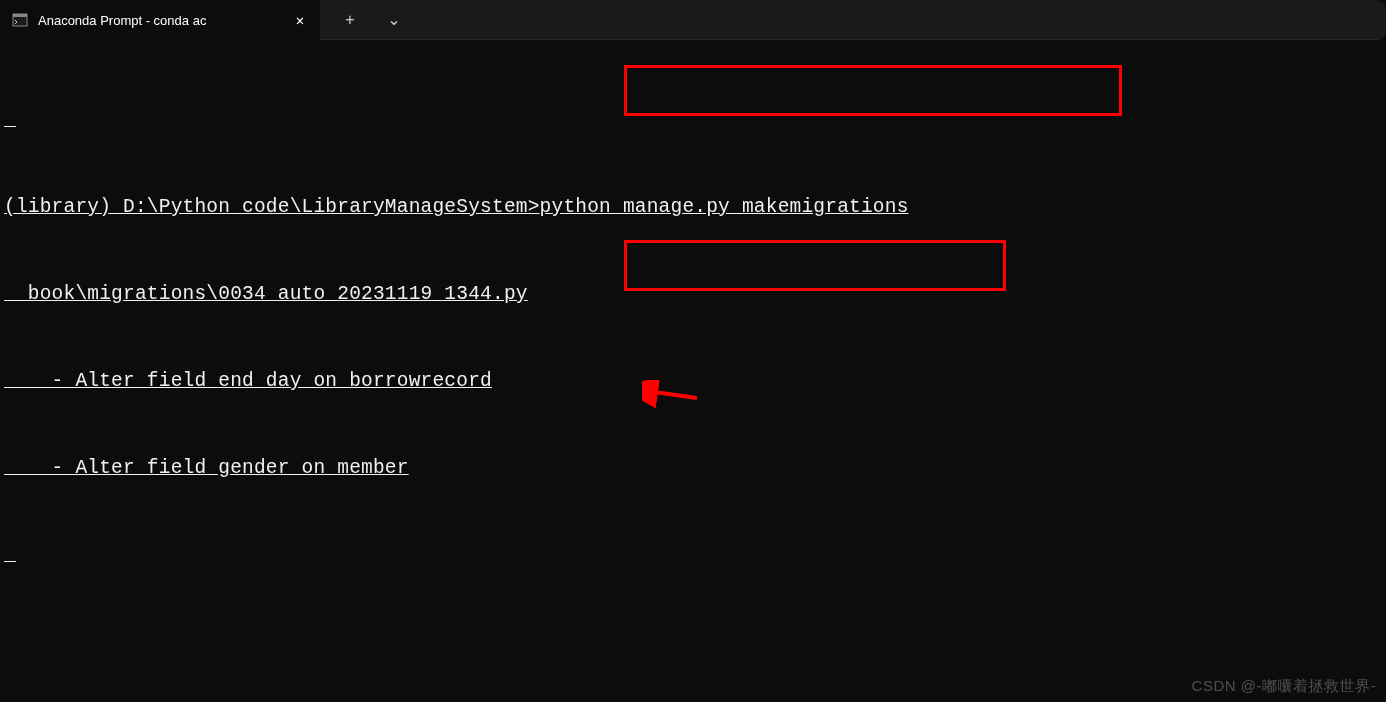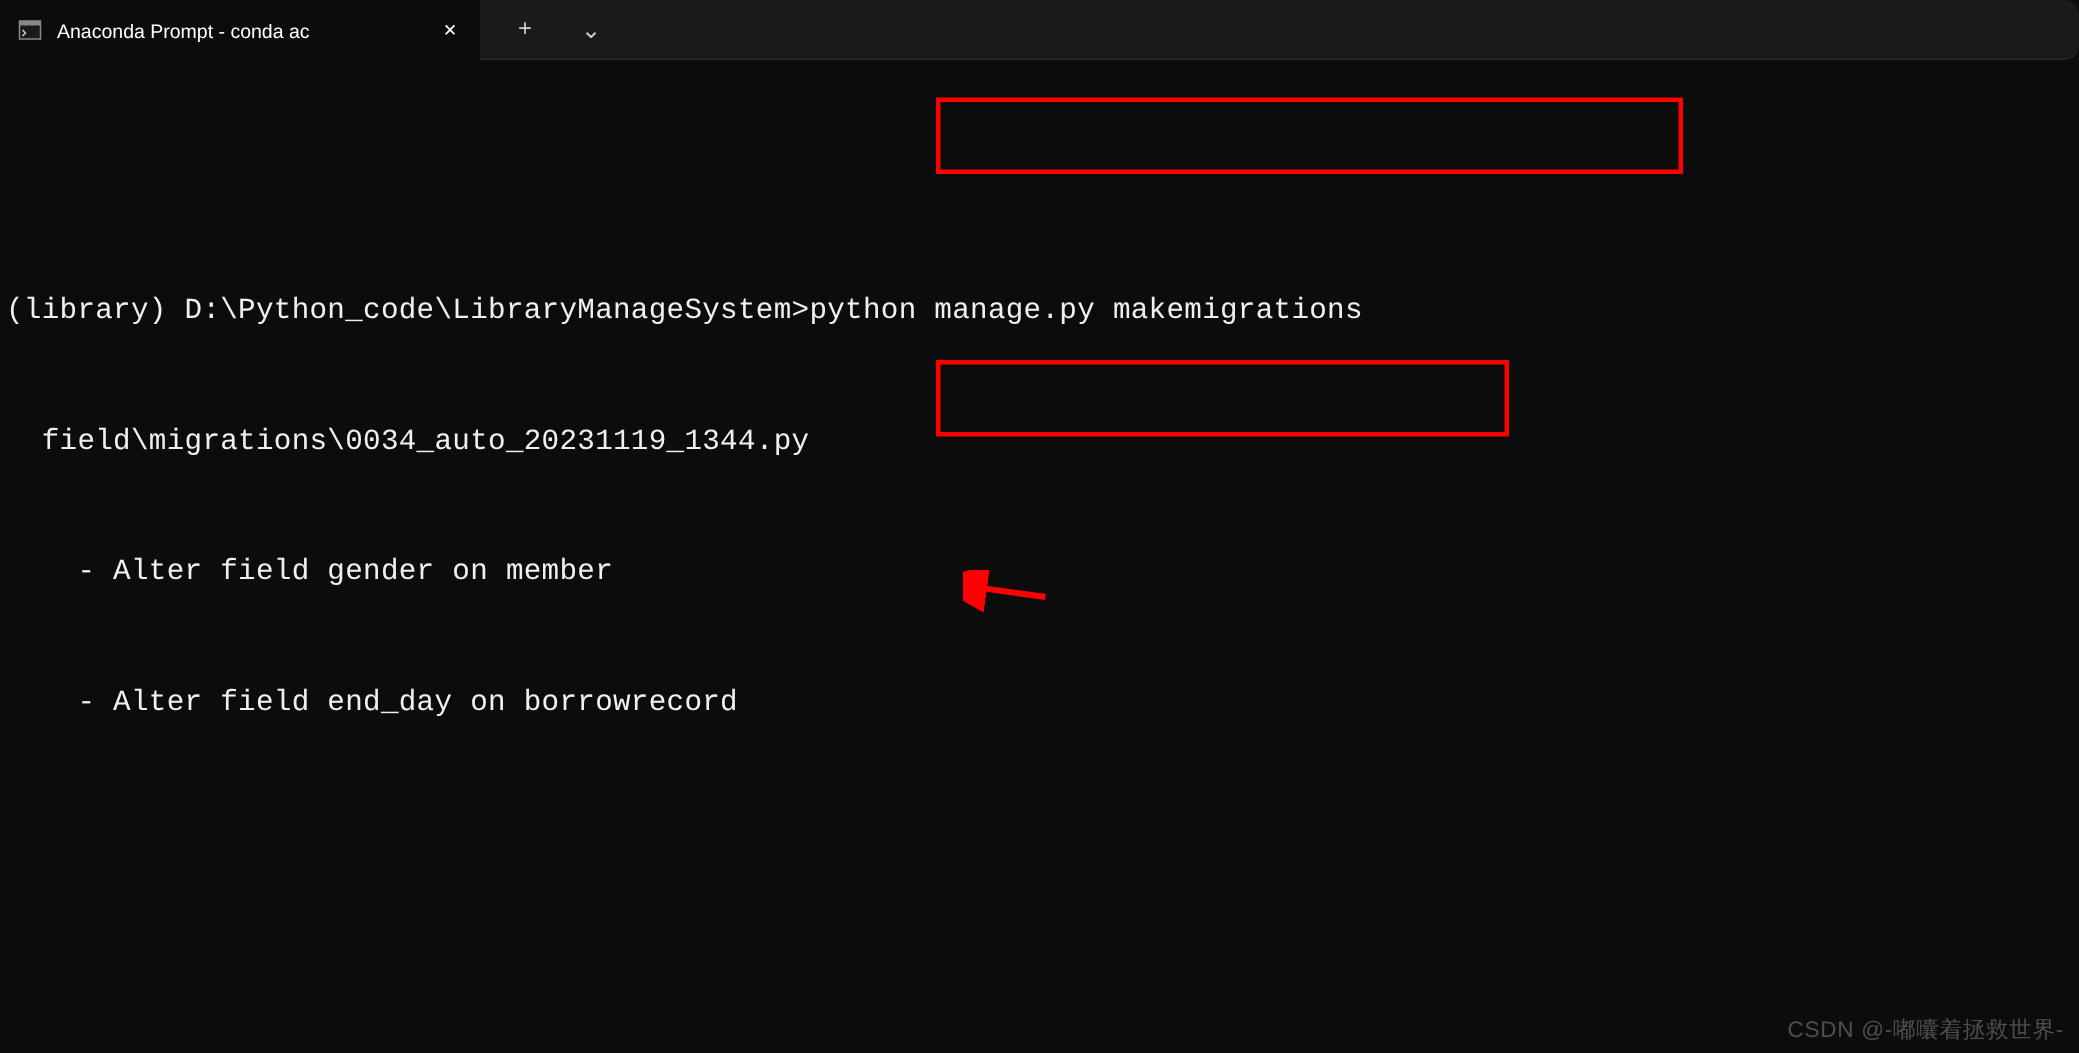--- a/index.html
+++ b/index.html
@@ -85,20 +85,21 @@
       line-height: 29px;
       white-space: pre;
       font-weight: 500;
       letter-spacing: 0.2px;
       color: #f0f0f0;
       position: relative;
     }
     .line {
       display: block;
       min-height: 29px;
+      text-decoration: underline;
     }
     .prompt-seg {
       display: inline;
     }
     .cmd-seg {
       display: inline;
     }
     .highlight-box {
       position: absolute;
       border: 3px solid #ff0000;
@@ -135,23 +136,23 @@
   </div>
   <div class="titlebar-actions">
     <div class="titlebar-btn">+</div>
     <div class="titlebar-btn">⌄</div>
   </div>
 </div>
 
 <div class="terminal">
   <span class="line"> </span>
   <span class="line"><span class="prompt-seg">(library) D:\Python_code\LibraryManageSystem&gt;</span><span class="cmd-seg">python manage.py makemigrations</span></span>
-  <span class="line">  field\migrations\0034_auto_20231119_1344.py</span>
+  <span class="line">  book\migrations\0034_auto_20231119_1344.py</span>
+  <span class="line">    - Alter field end_day on borrowrecord</span>
   <span class="line">    - Alter field gender on member</span>
-  <span class="line">    - Alter field end_day on borrowrecord</span>
   <span class="line"> </span>
   
   
   
   
   
   
   
 </div>
 

